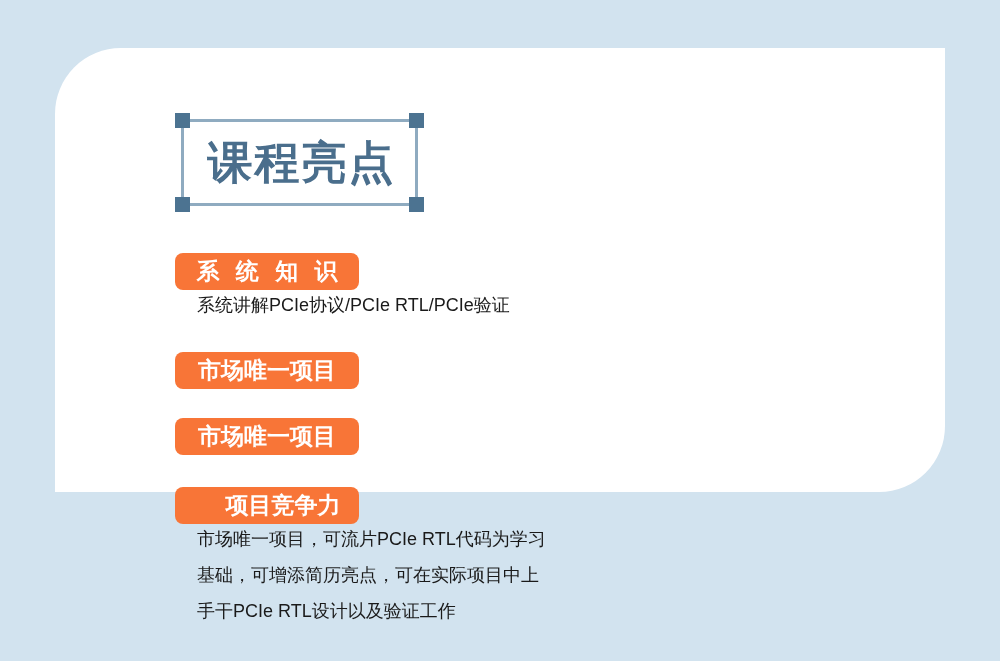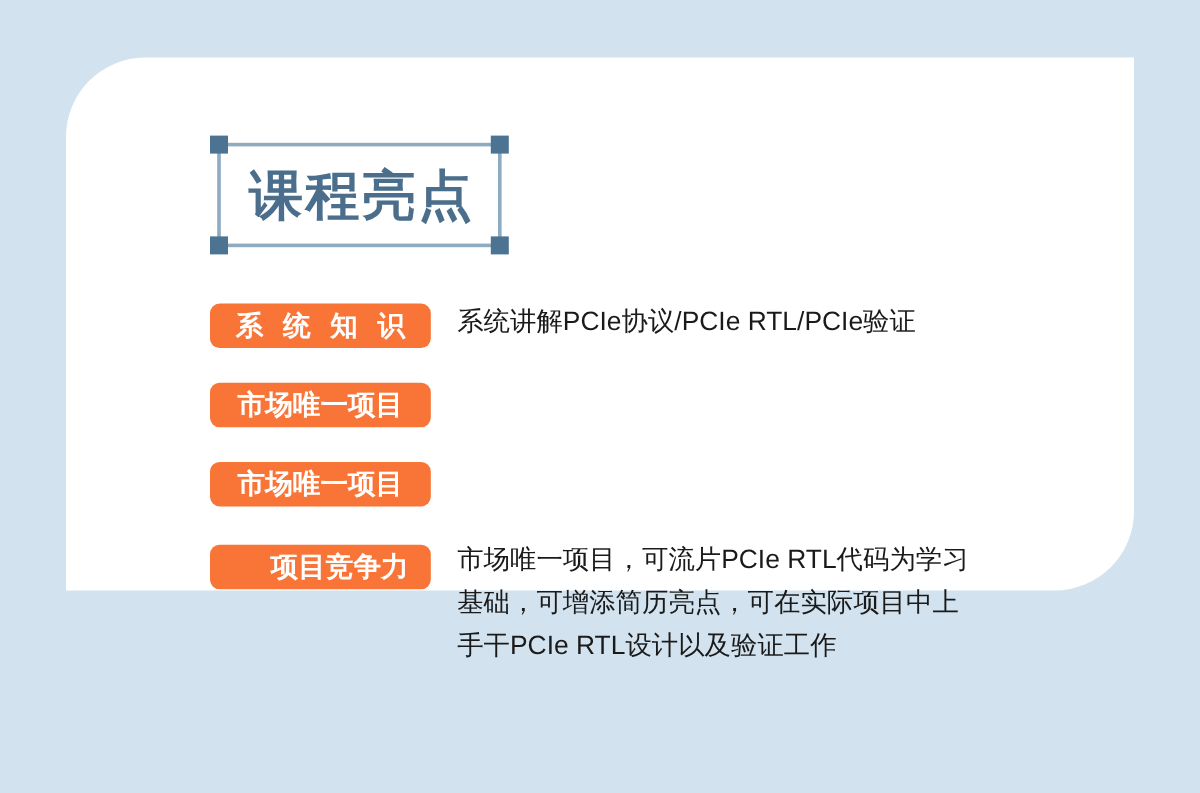--- a/index.html
+++ b/index.html
@@ -104,20 +104,21 @@
   .features {
     position: absolute;
     left: 120px;
     top: 205px;
     width: 760px;
   }
   .feature-row {
     display: flex;
     align-items: flex-start;
     margin-bottom: 29px;
+    flex-direction: column;
   }
   .feature-row:last-child {
     margin-bottom: 0;
   }
   .badge {
     flex: 0 0 auto;
     width: 184px;
     height: 37px;
     box-sizing: border-box;
     background: #f87537;
@@ -131,21 +132,21 @@
     line-height: 1;
     white-space: nowrap;
   }
   .badge.spaced {
     letter-spacing: 5px;
     text-indent: 5px;
   }
   .desc {
     flex: 1 1 auto;
     margin-left: 22px;
-    font-size: 22px;
+    font-size: 18px;
     line-height: 36px;
     color: #1a1a1a;
     margin-top: -3px;
     white-space: pre-line;
   }
   .feature-row.tall .badge {
     margin-top: 3px;
     padding-left: 32px;
   }
 </style>

